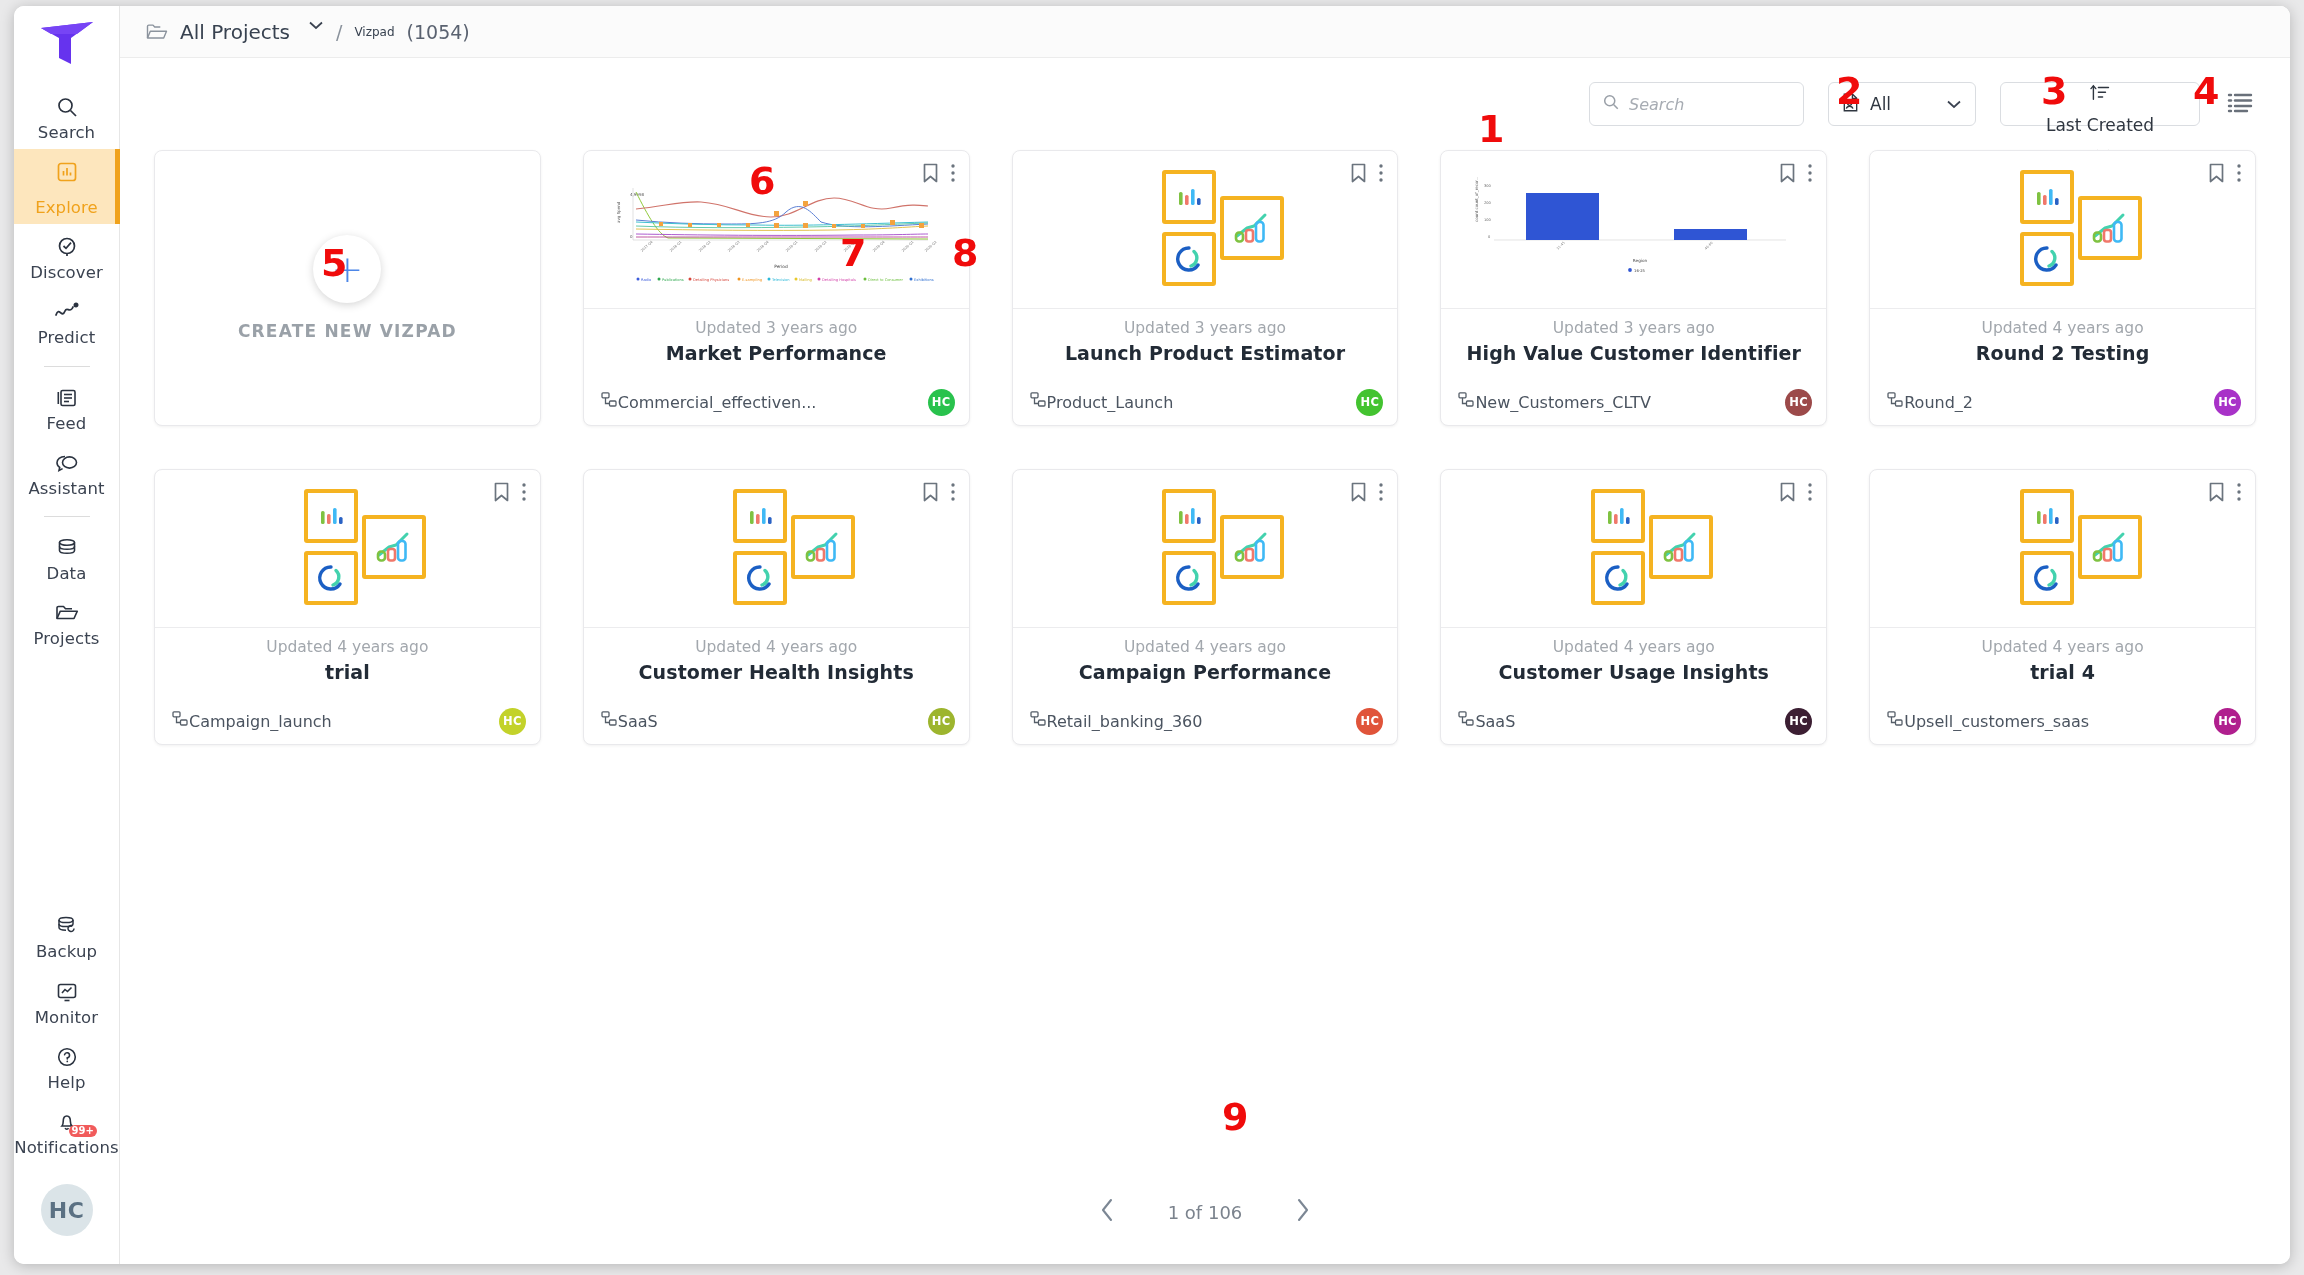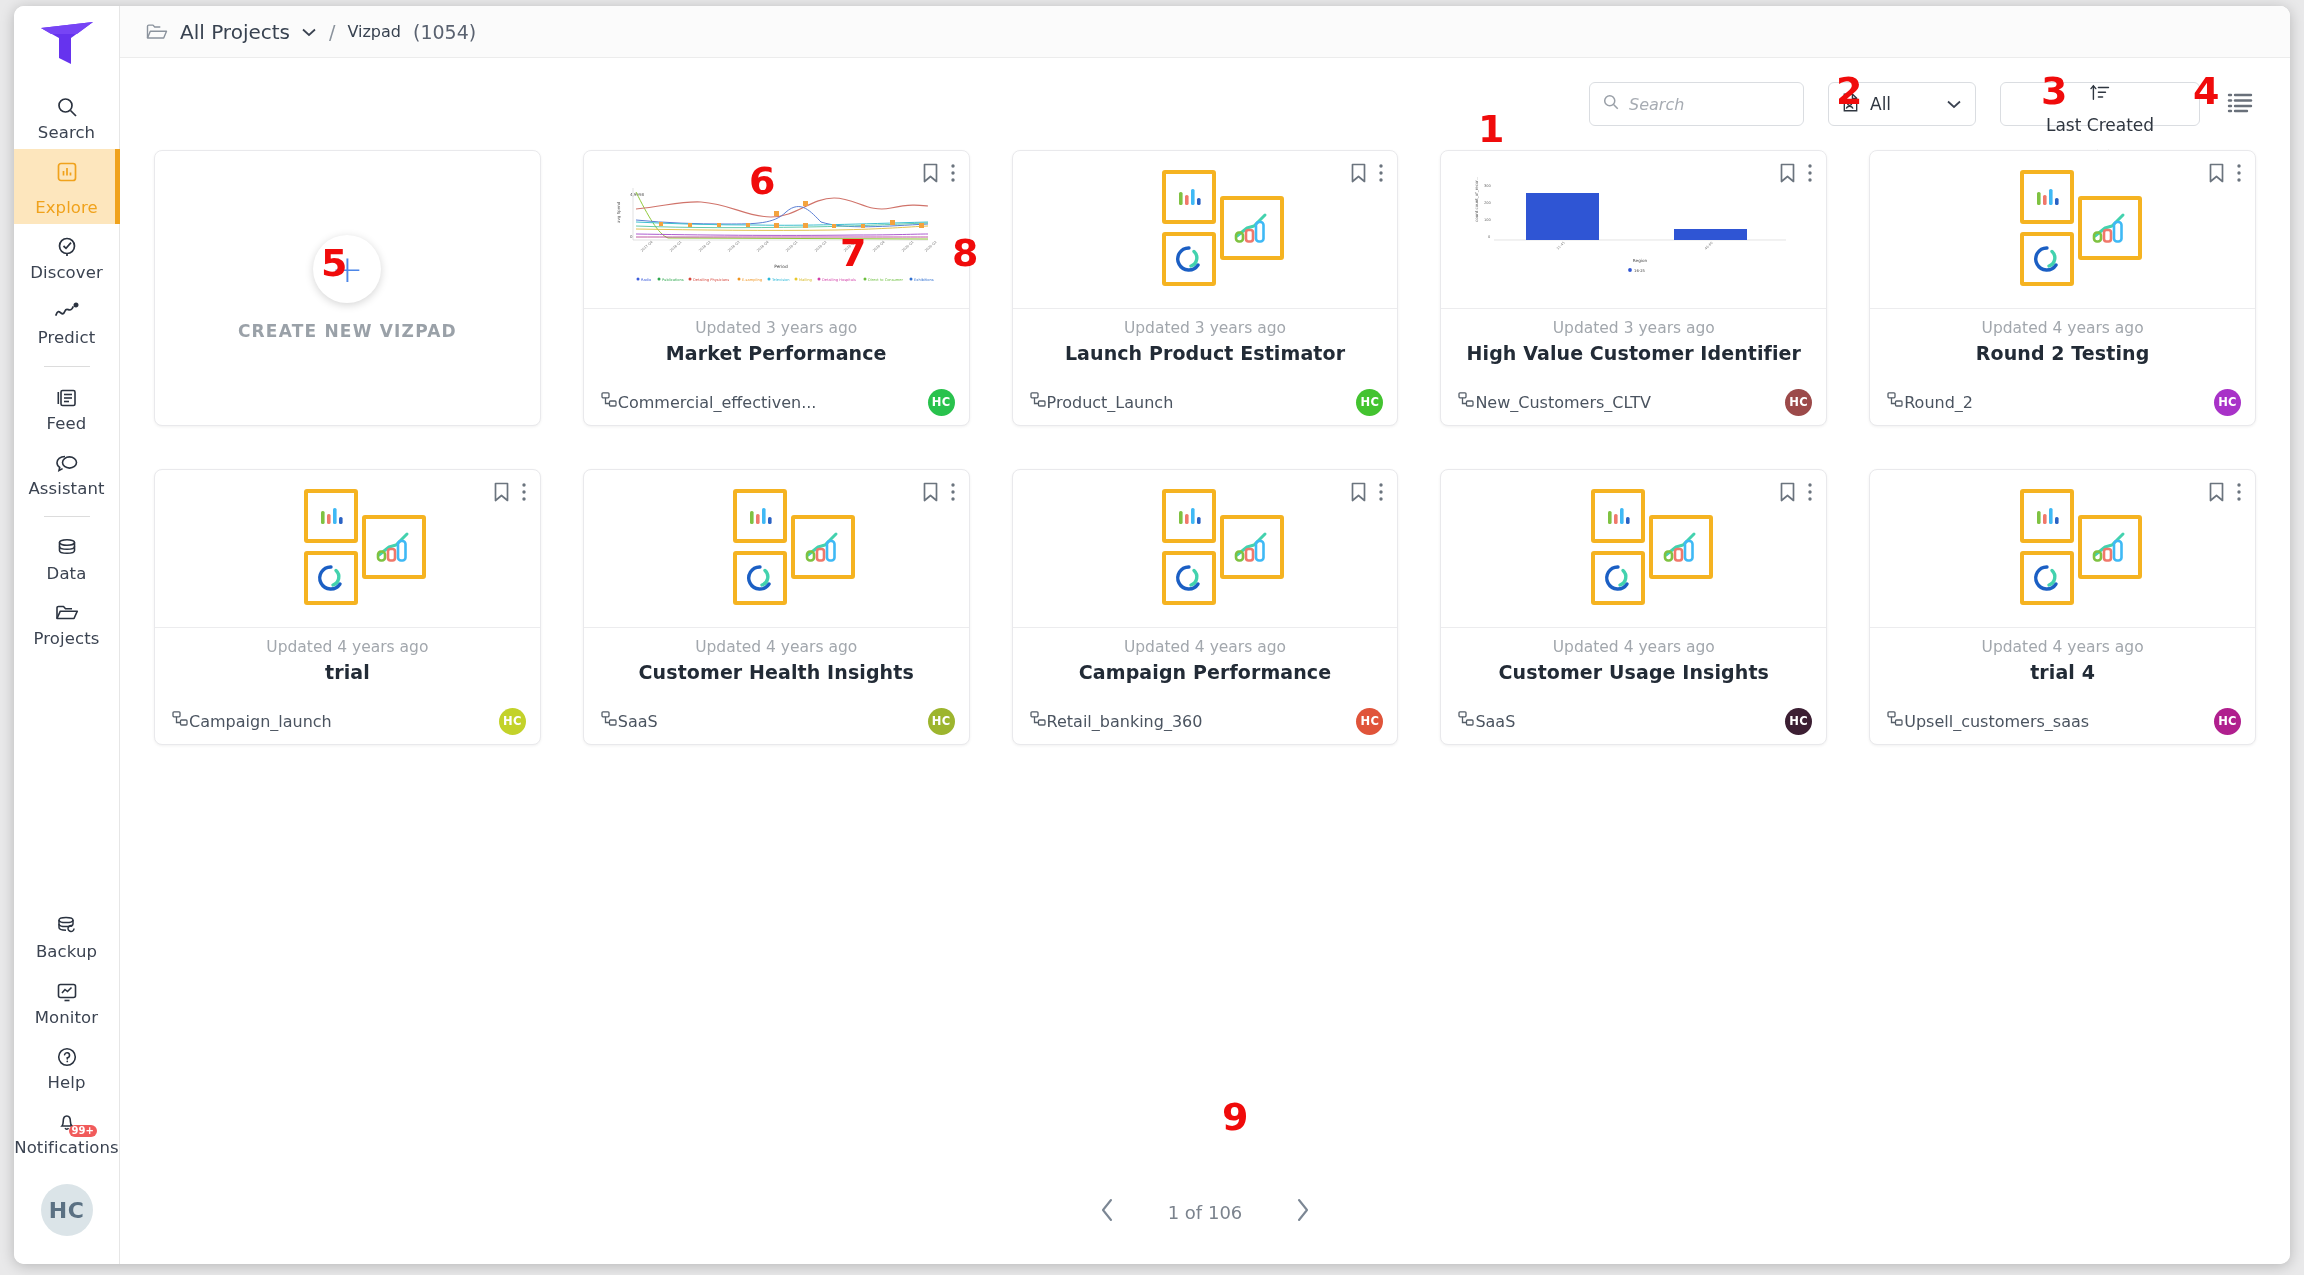--- a/index.html
+++ b/index.html
@@ -105,25 +105,25 @@
     display: flex;
     align-items: center;
     padding-left: 26px;
     border-bottom: 1px solid #ececec;
     background: #fbfbfb;
   }
   .crumb-folder { margin-right: 12px; display: flex; align-items: center; }
   .crumb-link {
     font-size: 20px;
     color: #384250;
-    display: flex; align-items: center; gap: 11px;
+    display: flex; gap: 18px;
     cursor: pointer;
   }
   .crumb-sep { margin: 0 12px; color: #8a929c; font-size: 19px; }
-  .crumb-current { font-size: 16px; color: #384250; text-align: right; }
+  .crumb-current { font-size: 12px; color: #384250; text-align: right; }
   .crumb-count { font-size: 19px; color: #5a6270; margin-left: 12px; }
 
   
   .toolbar {
     height: 92px;
     flex: 0 0 92px;
     display: flex;
     align-items: center;
     justify-content: flex-end;
     padding-right: 34px;

